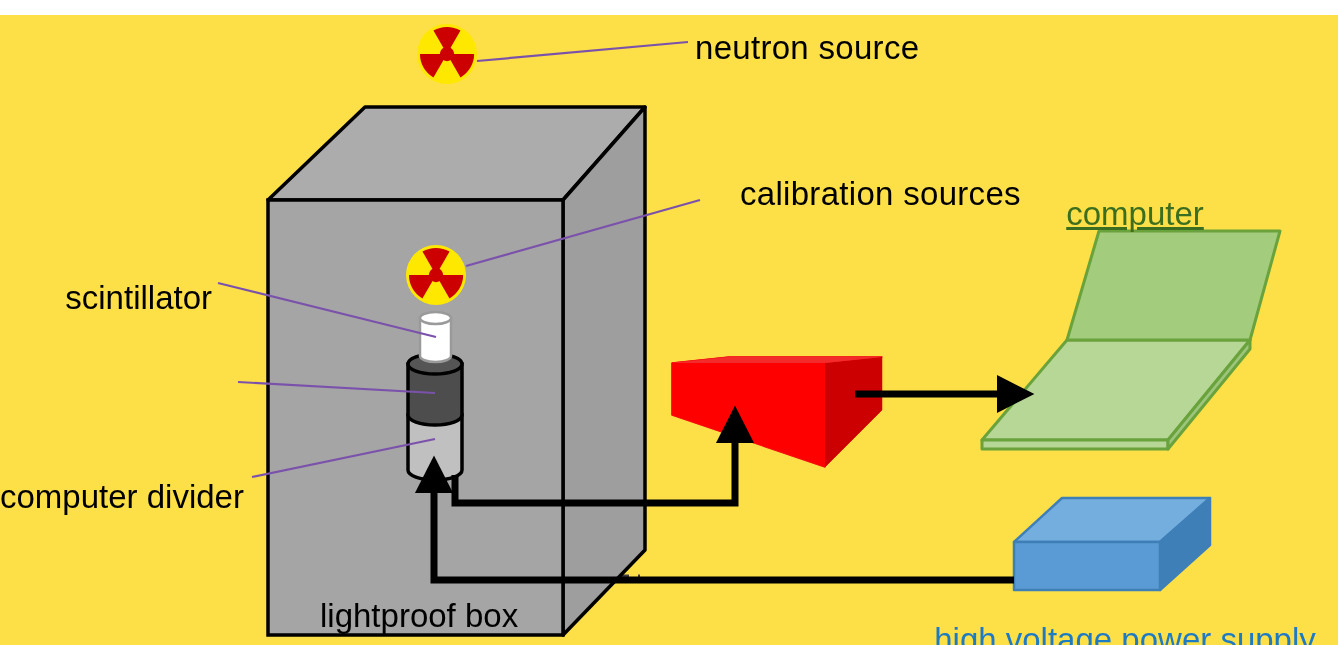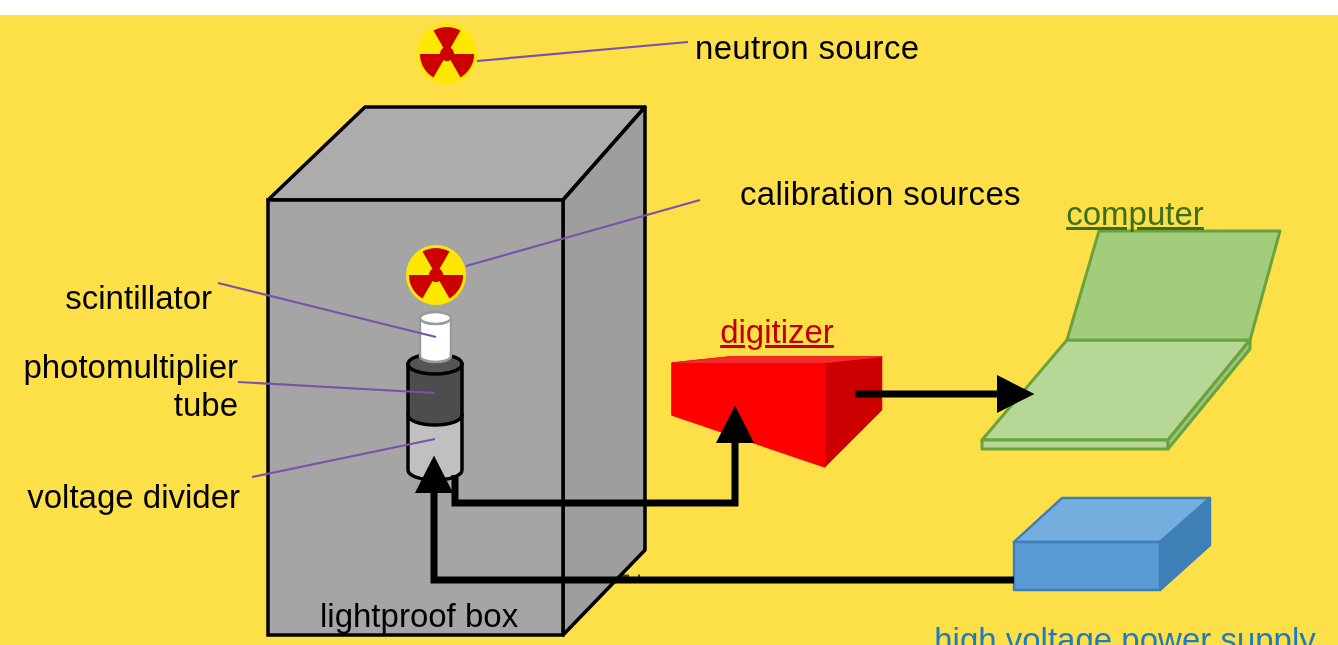--- a/index.html
+++ b/index.html
@@ -114,25 +114,23 @@
   </g>
 
 </svg>
 
 <div class="lbl" style="left:695px;top:14px;font-size:33px;letter-spacing:0.3px;">neutron source</div>
 
 <div class="lbl" style="left:740px;top:160px;font-size:33px;letter-spacing:0.3px;">calibration sources</div>
 
 <div class="lbl r" style="left:0px;top:264px;width:212px;font-size:33px;">scintillator</div>
 
-<div class="lbl r" style="left:0px;top:333px;width:238px;font-size:33px;">photomultiplier<br>tube</div>
 
-<div class="lbl r" style="left:0px;top:463px;width:240px;font-size:33px;">voltage divider</div>
+<div class="lbl r" style="left:0px;top:463px;width:240px;font-size:33px;">computer divider</div>
 
 <div class="lbl" style="left:320px;top:582px;font-size:33px;">lightproof box</div>
 
-<div class="lbl c" style="left:650px;top:298px;width:254px;font-size:33px;color:#c00000;">digitizer</div>
 
 <div class="lbl c" style="left:1030px;top:180px;width:210px;font-size:33px;color:#3c6e1f;">computer</div>
 
 <div class="lbl c" style="left:912px;top:606px;width:426px;font-size:33px;color:#1f7ac4;">high voltage power supply</div>
 
 </div>
 
 </body></html>

